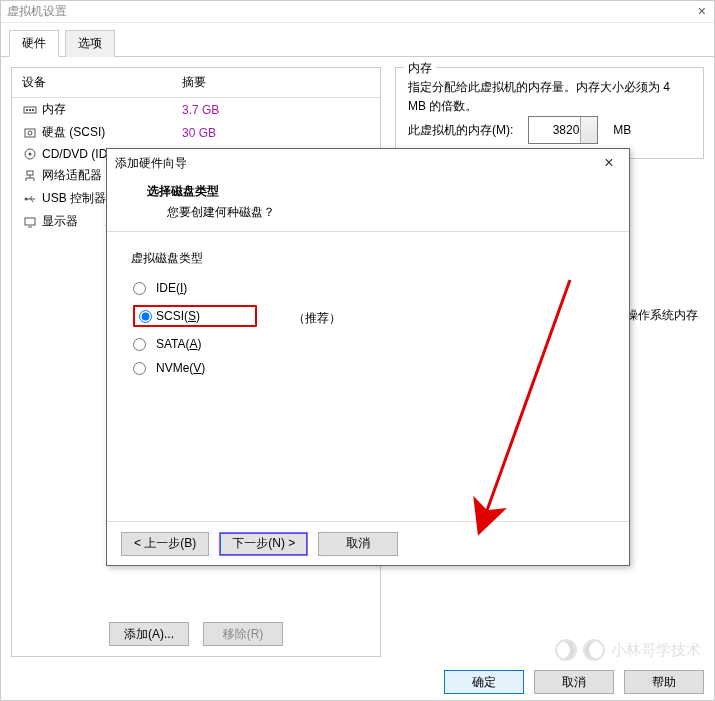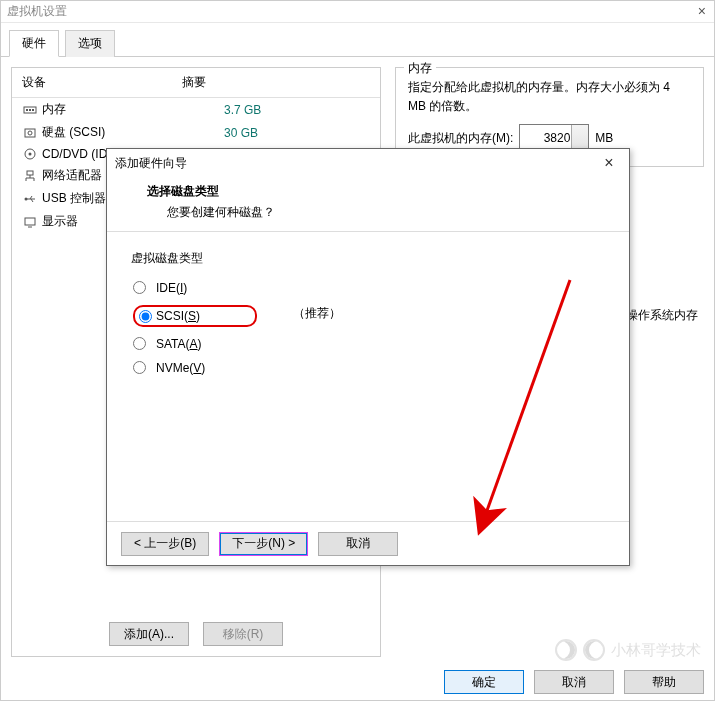--- a/index.html
+++ b/index.html
@@ -74,21 +74,21 @@
       display: flex;
       align-items: center;
       padding: 3px 10px;
     }
     .dev-row .icon {
       width: 16px; height: 14px;
       margin-right: 4px;
       display: inline-flex; align-items: center; justify-content: center;
     }
     .dev-row .label { width: 140px; }
-    .dev-row .summ { flex: 1; color: #0f766e; margin-left: 42px; }
+    .dev-row .summ { flex: 1; color: #a21caf; }
     .left-buttons {
       position: absolute;
       bottom: 10px;
       width: 100%;
       display: flex;
       justify-content: center;
       gap: 14px;
     }
     .btn {
       min-width: 80px;
@@ -113,21 +113,21 @@
     }
     .groupbox-title {
       position: absolute;
       top: -8px; left: 8px;
       background: #fff;
       padding: 0 4px;
     }
     .mem-text { line-height: 1.6; }
     .mem-row {
       display: flex; align-items: center;
-      margin-top: 8px; gap: 6px;
+      margin-top: 0; gap: 15px;
     }
     .spinner {
       width: 70px; height: 28px;
       border: 1px solid #7a7a7a;
       display: inline-flex; align-items: center;
       padding: 0 18px 0 6px;
       text-align: right;
       justify-content: flex-end;
       position: relative;
       background: #fff;
@@ -178,32 +178,32 @@
       padding: 6px 20px 10px 40px;
       border-bottom: 1px solid #ddd;
     }
     .wizard-header .h1 { font-weight: bold; margin-bottom: 4px; }
     .wizard-header .h2 { padding-left: 20px; }
     .wizard-body {
       padding: 18px 24px;
     }
     .field-label { margin-bottom: 10px; }
     .radio-row {
-      display: flex; align-items: flex-start;
+      display: flex; align-items: flex-end;
       gap: 6px;
       padding: 4px 2px;
       margin: 2px 0;
     }
     .radio-row input[type=radio] {
       width: 13px; height: 13px; margin: 0 4px 0 0;
     }
     .radio-row .rec { margin-left: 30px; }
     .highlight-scsi {
       border: 2.5px solid #e10000;
-      border-radius: 10px;
+      border-radius: 1px;
       padding: 2px 4px;
       display: inline-flex;
       align-items: center;
       width: 124px;
     }
     .wizard-footer {
       position: absolute;
       bottom: 0; left: 0; right: 0;
       height: 44px;
       border-top: 1px solid #ddd;

